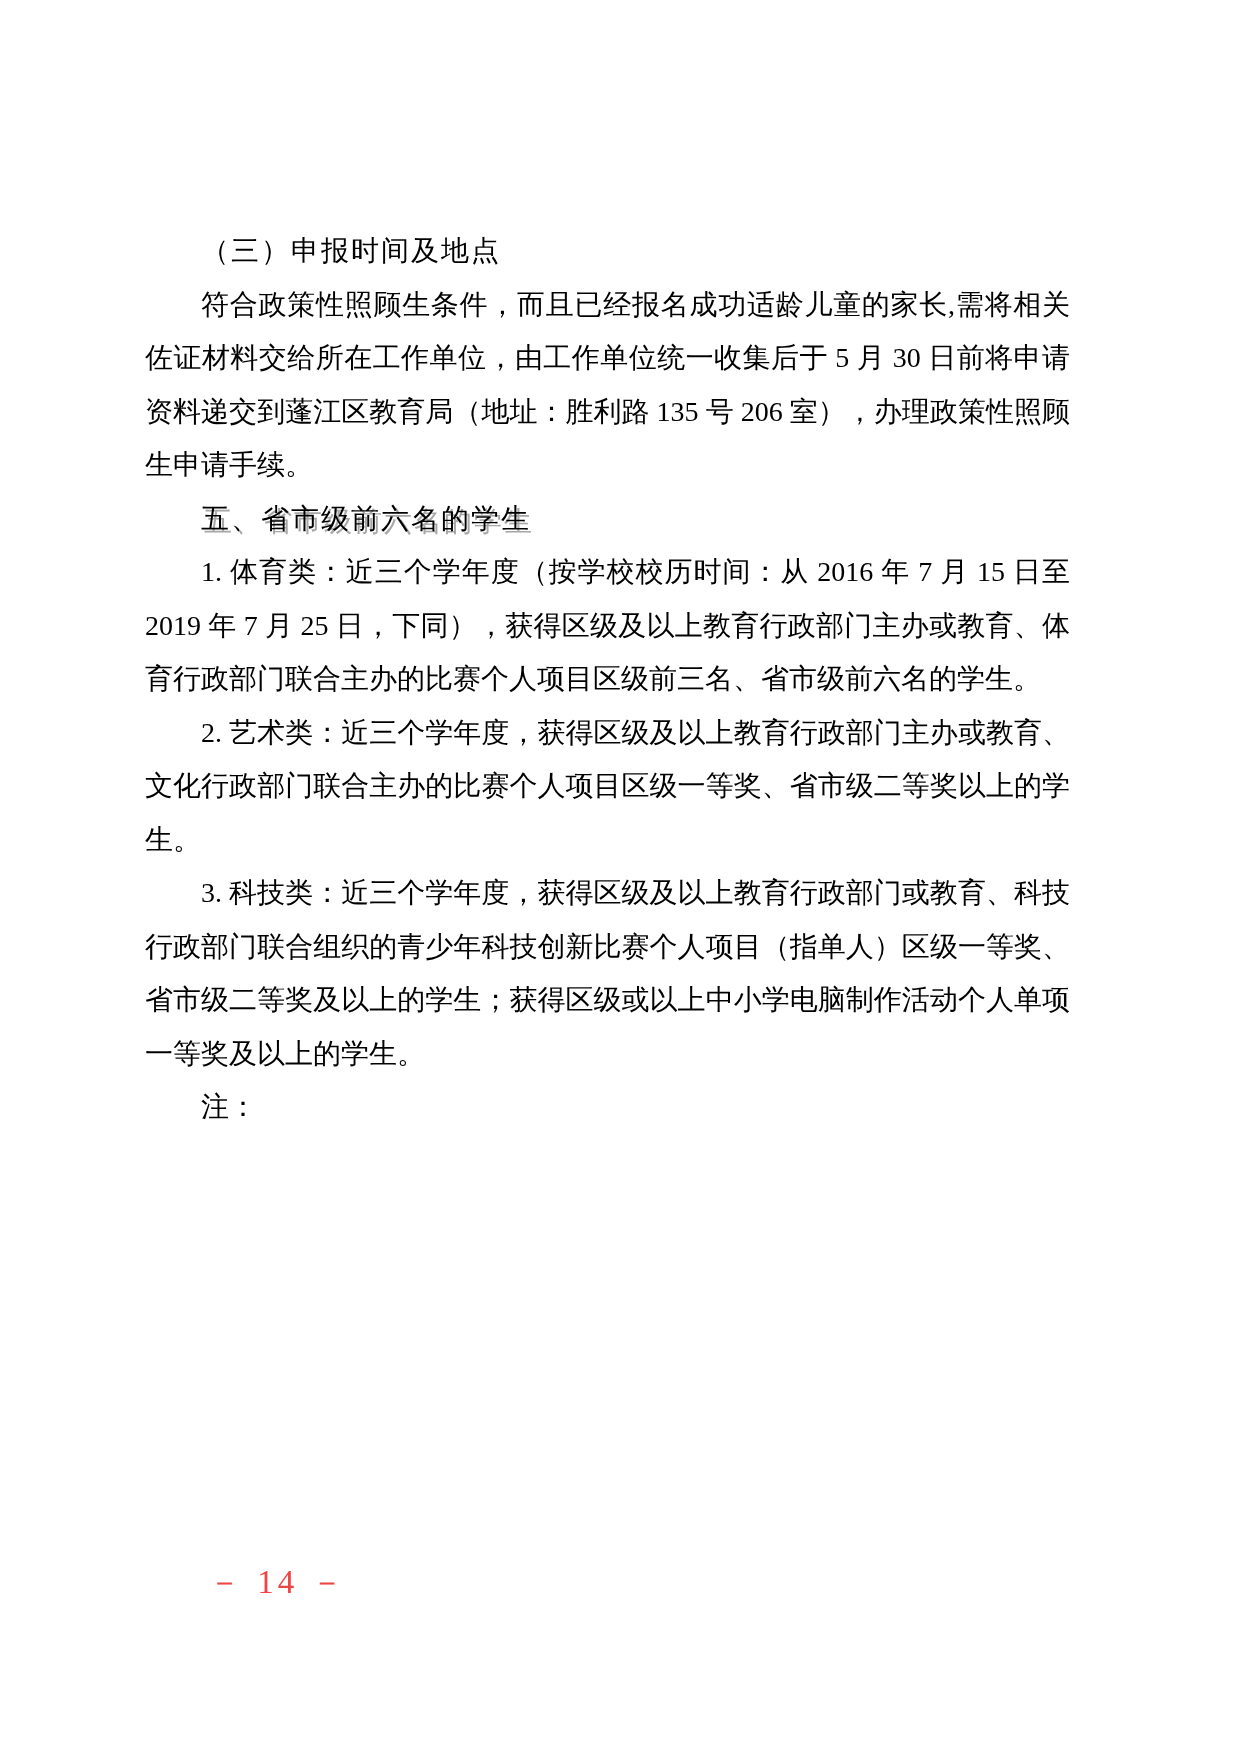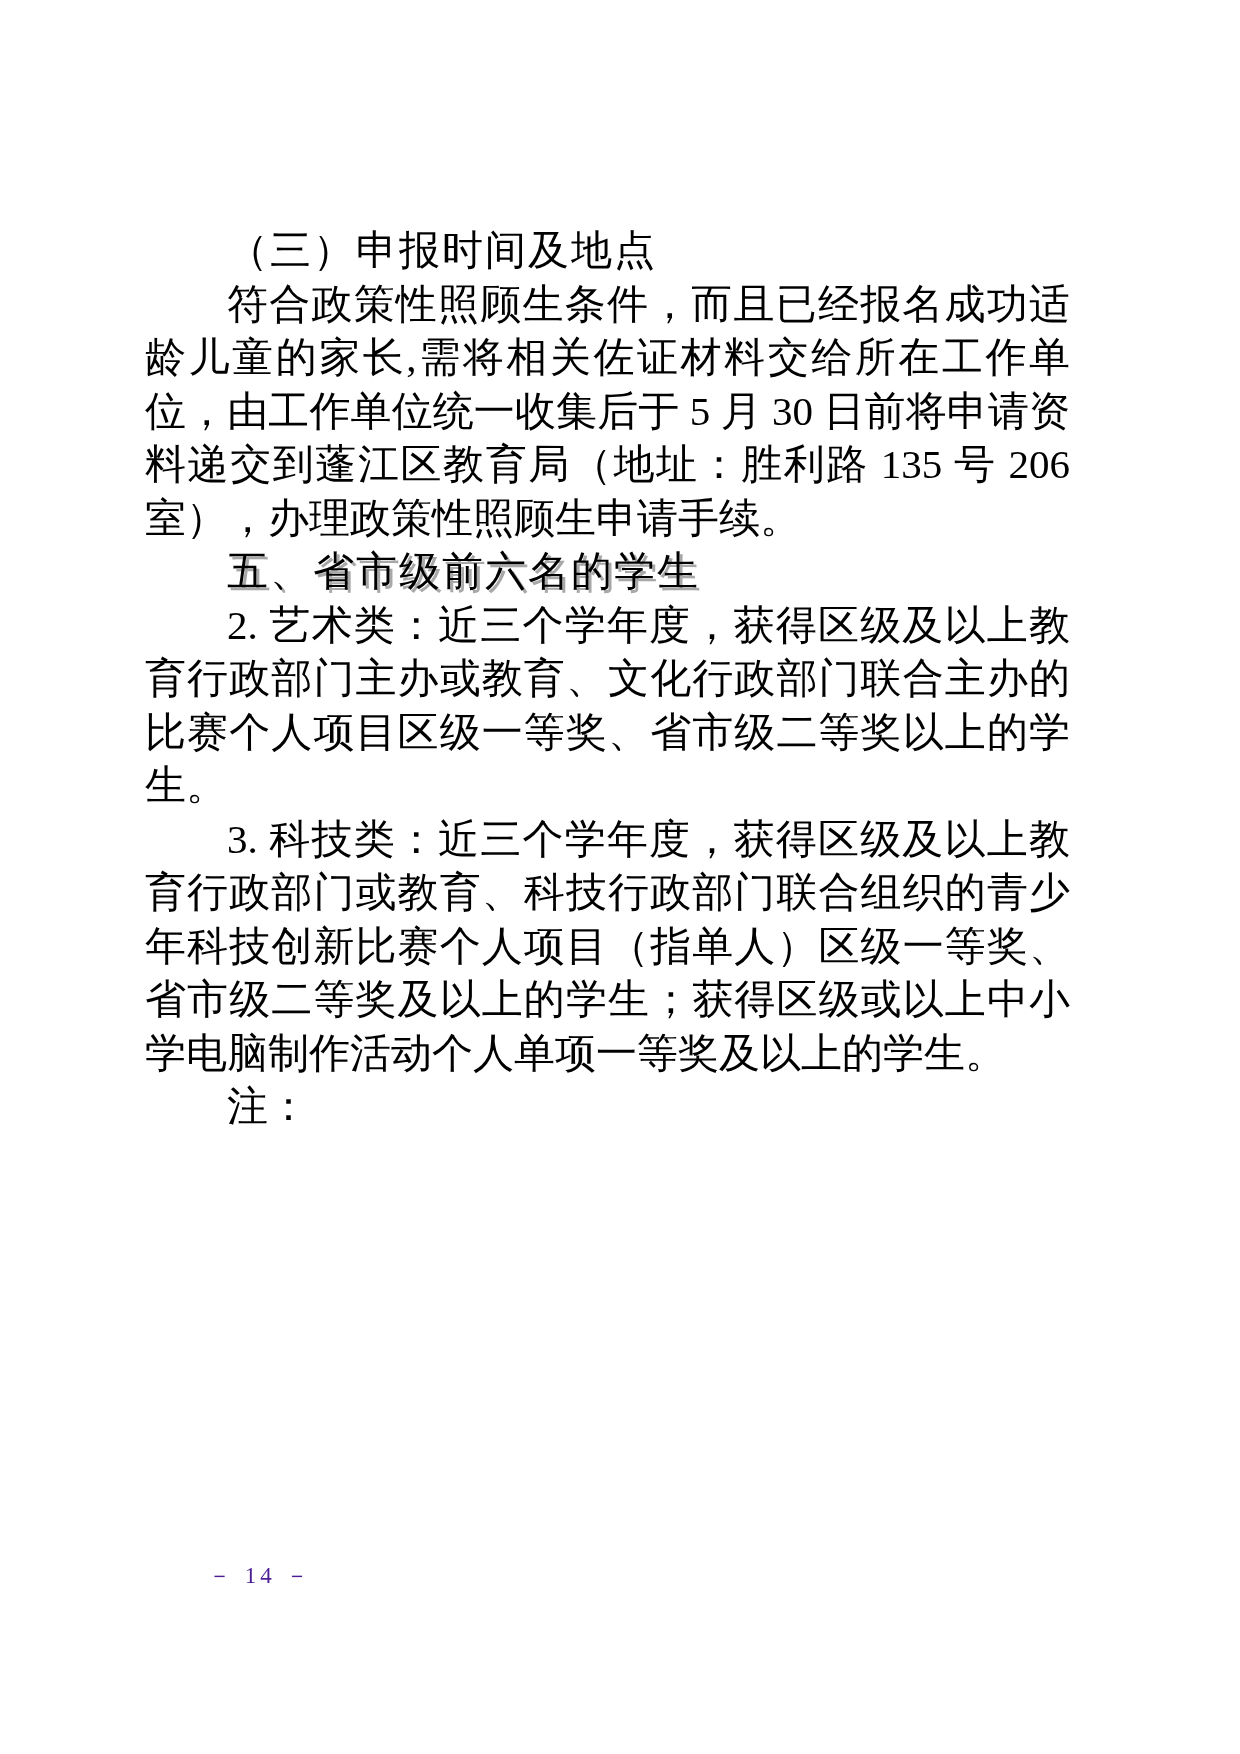--- a/index.html
+++ b/index.html
@@ -23,53 +23,54 @@
     width: 925px;
     font-size: 34px;
     line-height: 53.5px;
     text-align: justify;
     text-justify: inter-character;
   }
   .content p, .content h3, .content h2 {
     margin: 0;
     padding: 0;
     text-indent: 2em;
-    font-size: 41px;
+    font-size: 28px;
     line-height: 53.5px;
     font-weight: normal;
   }
   .h-sub {
     font-weight: bold;
     font-size: 35px;
     letter-spacing: 2px;
   }
   .h-main {
     font-family: "Liberation Sans", "DejaVu Sans", sans-serif;
     font-weight: bold;
     font-size: 37px;
     letter-spacing: 2px;
     text-shadow: 3px 3px 0 #a8a8a8;
   }
   .footer {
     position: absolute;
     left: 208px;
     top: 1560px;
-    font-size: 23px;
+    font-size: 33px;
     letter-spacing: 4px;
-    color: #4c1d95;
+    color: #ef4444;
     font-family: "Liberation Serif", "DejaVu Serif", serif;
   }
 </style>
 </head>
 <body>
 
 <div class="page">
   <div class="content">
     <h3 class="h-sub">（三）申报时间及地点</h3>
     <p>符合政策性照顾生条件，而且已经报名成功适龄儿童的家长,需将相关佐证材料交给所在工作单位，由工作单位统一收集后于 5 月 30 日前将申请资料递交到蓬江区教育局（地址：胜利路 135 号 206 室），办理政策性照顾生申请手续。</p>
     <h2 class="h-main">五、省市级前六名的学生</h2>
+    <p>1. 体育类：近三个学年度（按学校校历时间：从 2016 年 7 月 15 日至 2019 年 7 月 25 日，下同），获得区级及以上教育行政部门主办或教育、体育行政部门联合主办的比赛个人项目区级前三名、省市级前六名的学生。</p>
     <p>2. 艺术类：近三个学年度，获得区级及以上教育行政部门主办或教育、文化行政部门联合主办的比赛个人项目区级一等奖、省市级二等奖以上的学生。</p>
     <p>3. 科技类：近三个学年度，获得区级及以上教育行政部门或教育、科技行政部门联合组织的青少年科技创新比赛个人项目（指单人）区级一等奖、省市级二等奖及以上的学生；获得区级或以上中小学电脑制作活动个人单项一等奖及以上的学生。</p>
     <p>注：</p>
   </div>
 
   <div class="footer">－ 14 －</div>
 </div>
 
 </body></html>

